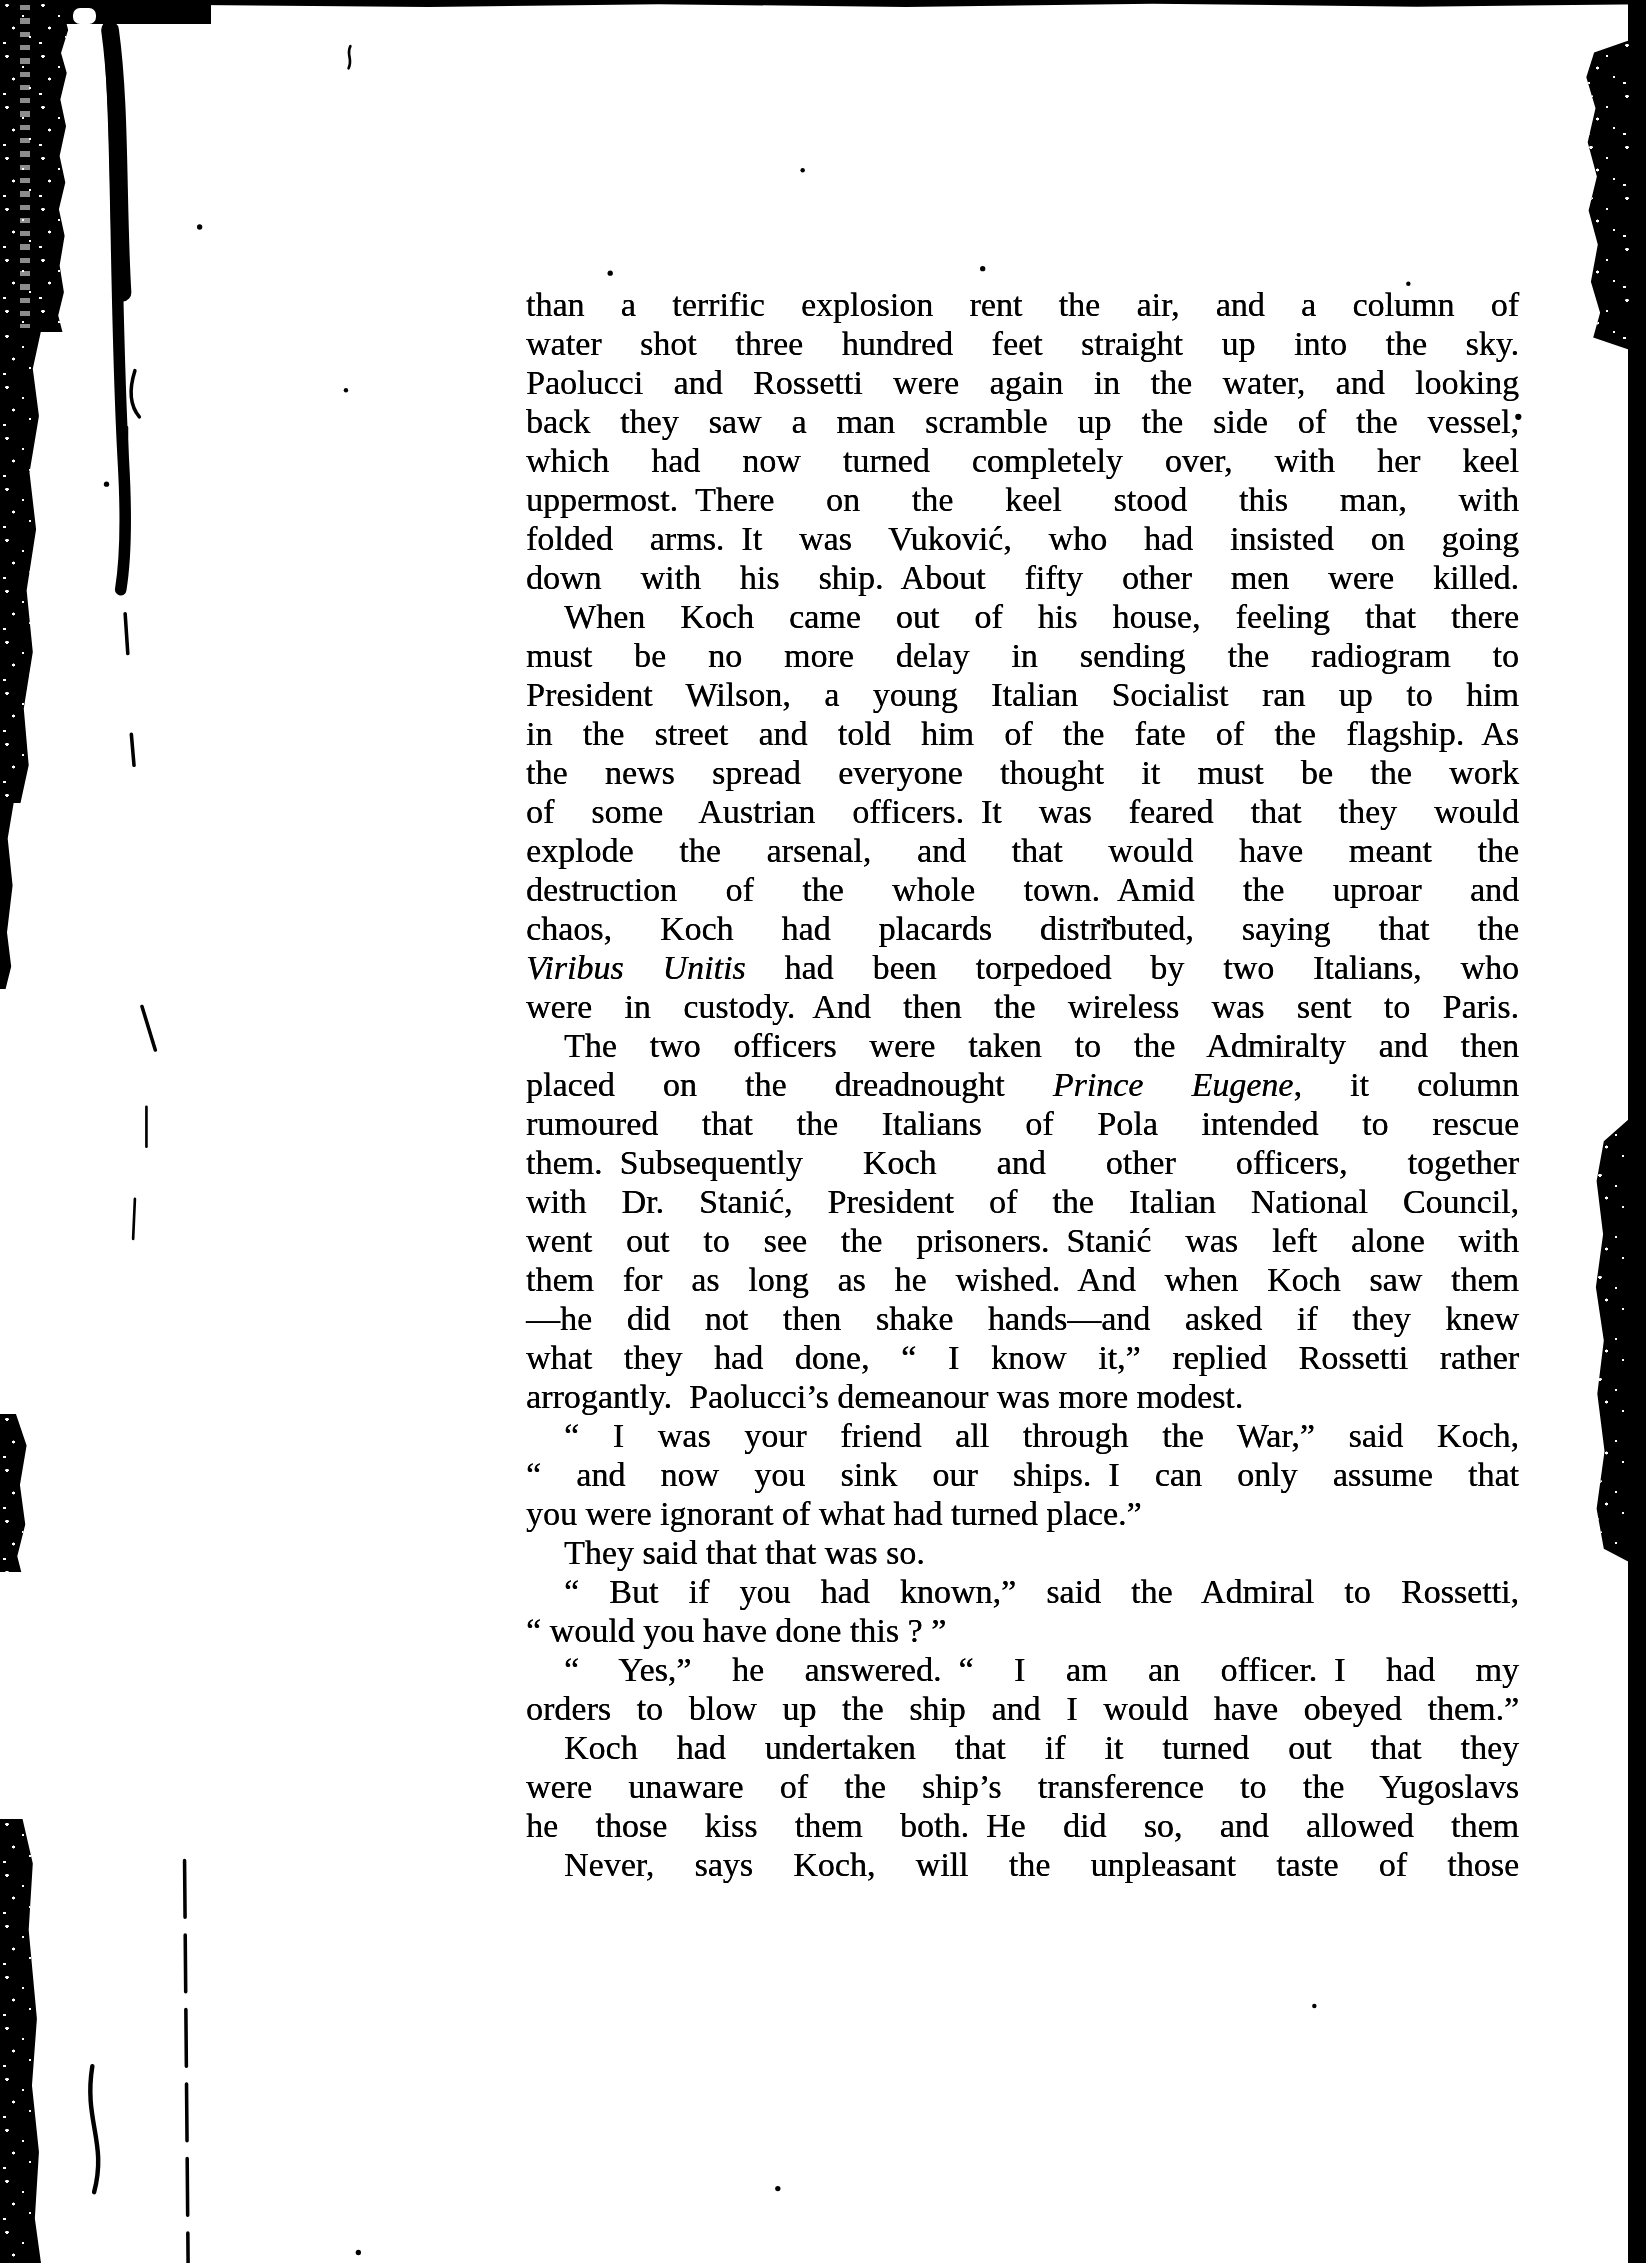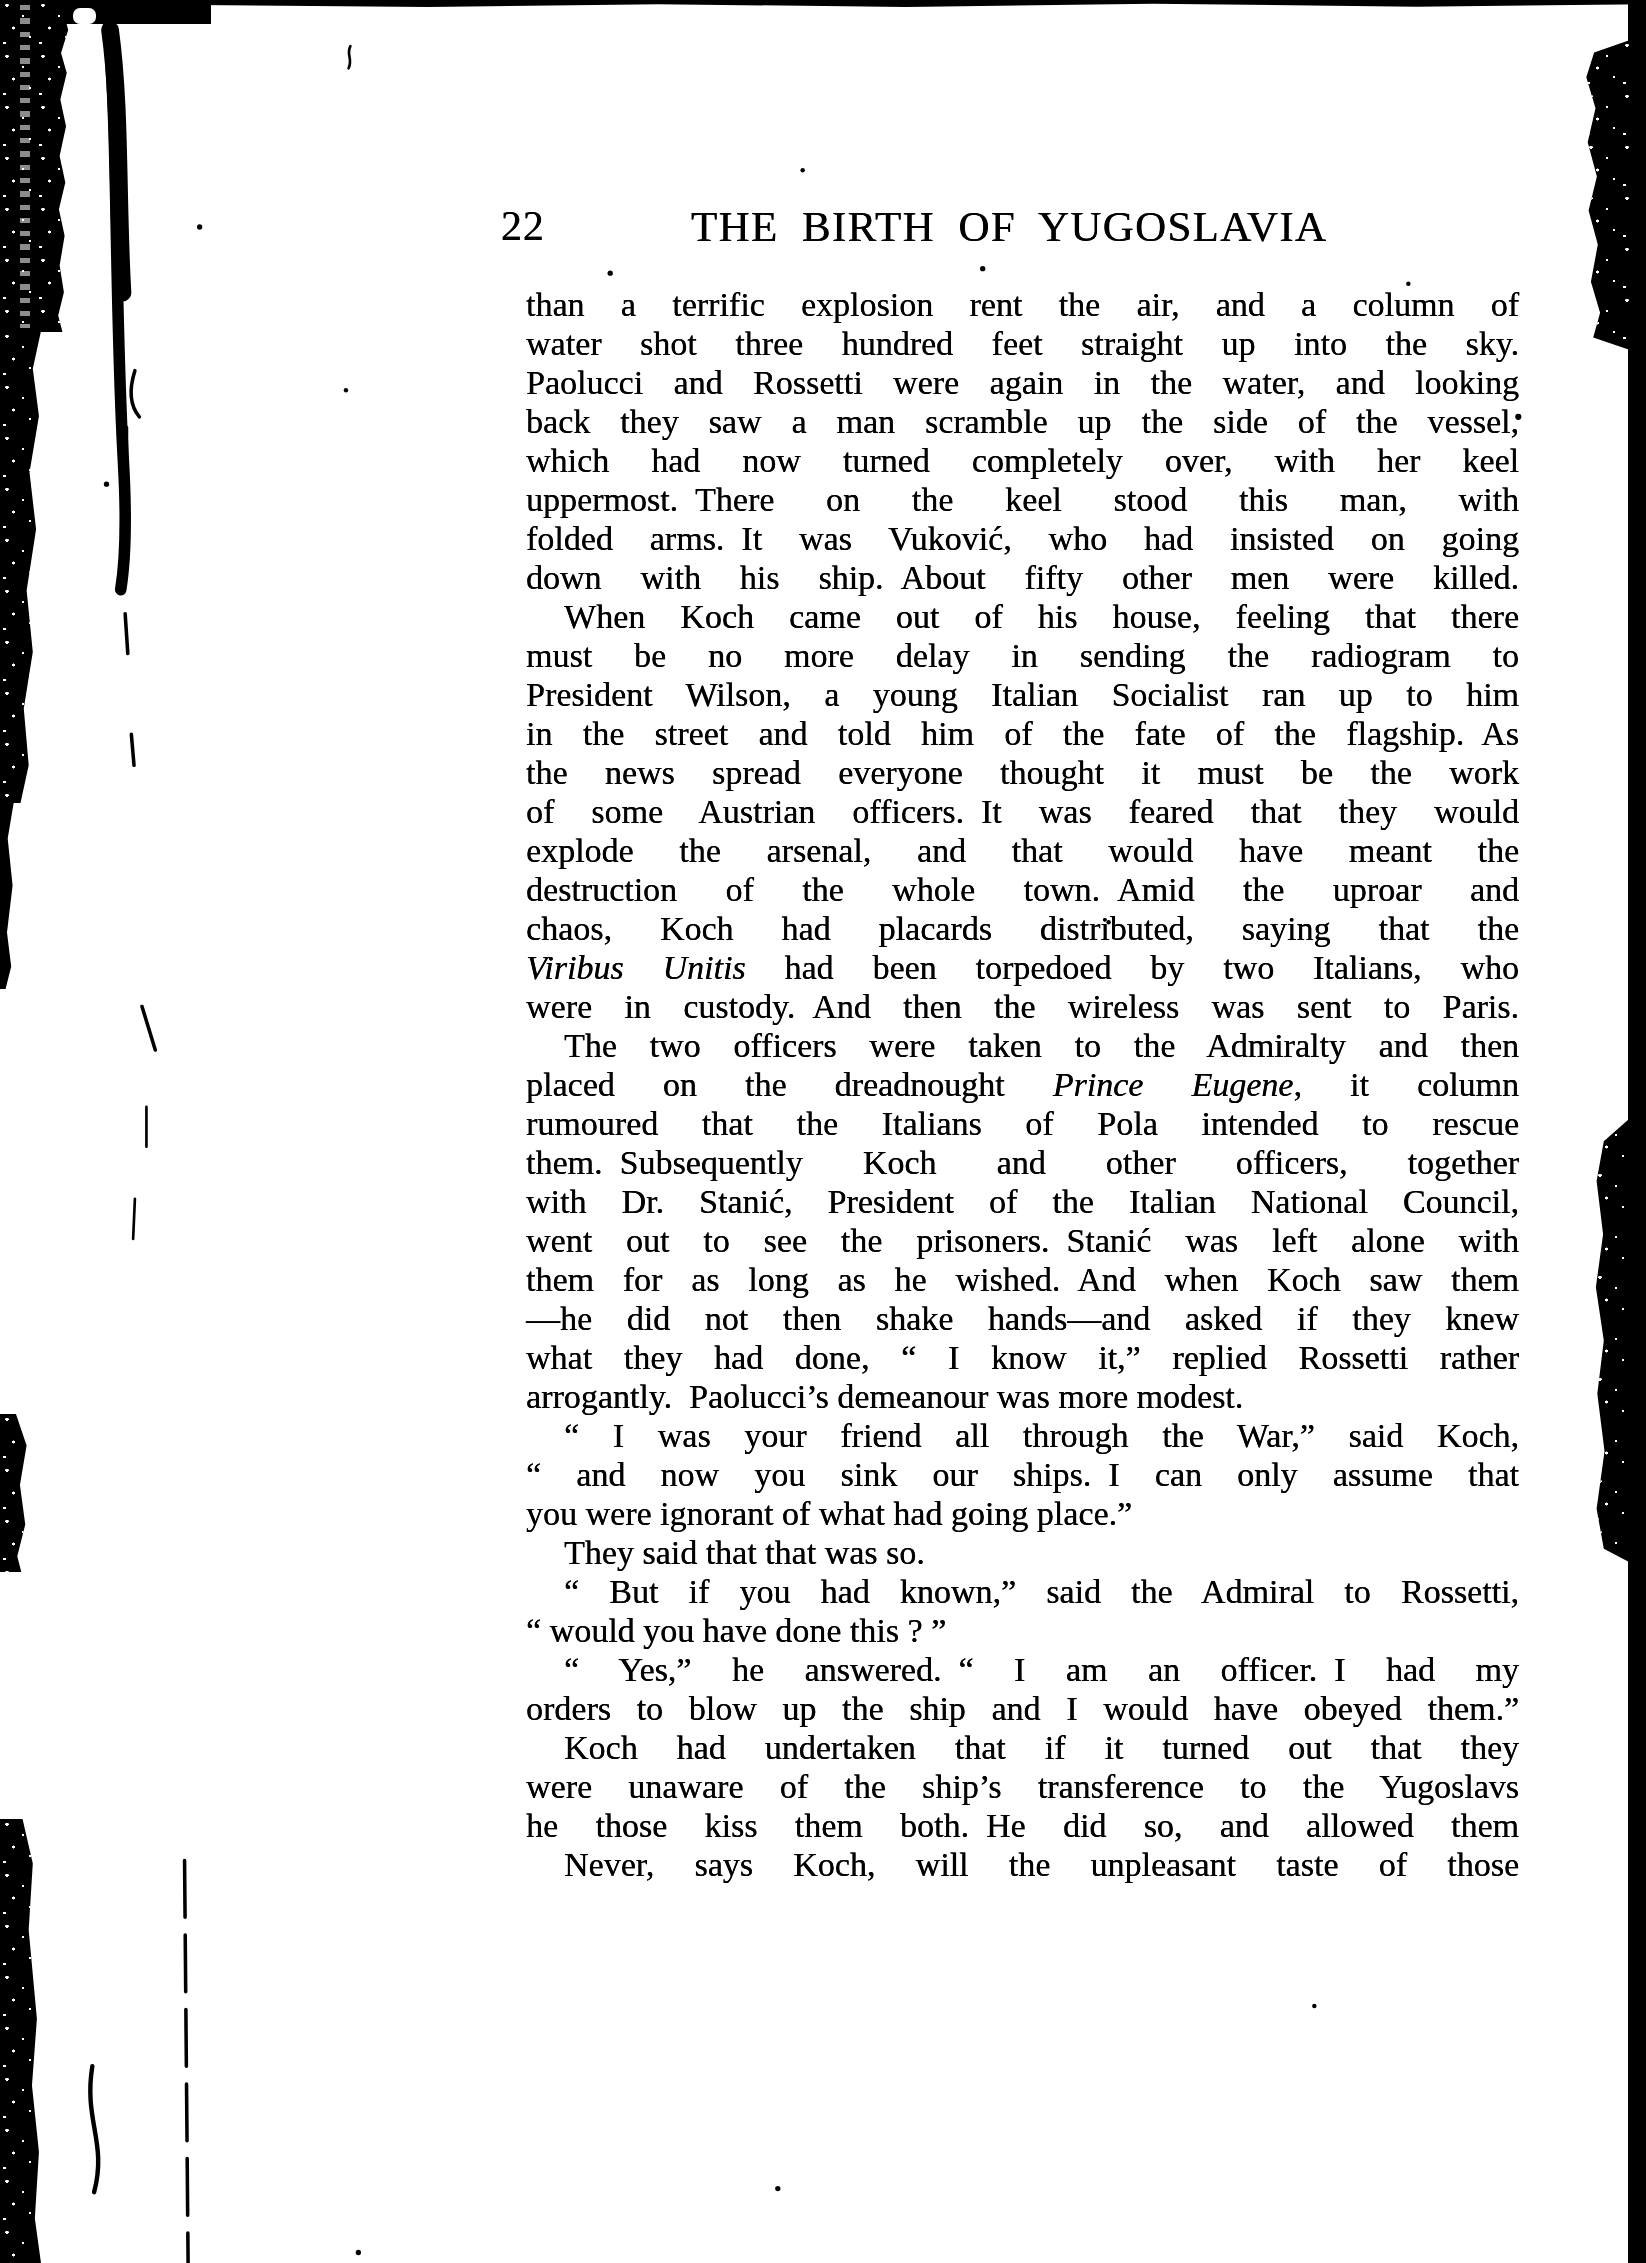--- a/index.html
+++ b/index.html
@@ -74,24 +74,20 @@
     clip-path:polygon(100% 0,100% 100%,20% 96%,35% 88%,15% 78%,30% 66%,10% 55%,28% 44%,8% 33%,25% 22%,5% 12%,22% 4%);}
   #right-blob-bottom{left:1593px;top:1119px;width:36px;height:443px;
     clip-path:polygon(100% 0,100% 100%,30% 97%,10% 88%,32% 75%,12% 62%,30% 50%,8% 38%,28% 26%,10% 14%,30% 5%);}
   #marks{left:0;top:0;}
 </style>
 </head>
 <body>
 
 <div class="page">
 
-  <div class="header">
-    <span class="pageno">22</span>
-    <span class="rtitle">THE BIRTH OF YUGOSLAVIA</span>
-  </div>
 
   <div class="text">
       <div class="para">
         <div class="line"><span>than a terrific explosion rent the air, and a column of</span></div>
         <div class="line"><span>water shot three hundred feet straight up into the sky.</span></div>
         <div class="line"><span>Paolucci and Rossetti were again in the water, and looking</span></div>
         <div class="line"><span>back they saw a man scramble up the side of the vessel,</span></div>
         <div class="line"><span>which had now turned completely over, with her keel</span></div>
         <div class="line"><span>uppermost. There on the keel stood this man, with</span></div>
         <div class="line"><span>folded arms. It was Vuković, who had insisted on going</span></div>
@@ -118,21 +114,21 @@
         <div class="line"><span>with Dr. Stanić, President of the Italian National Council,</span></div>
         <div class="line"><span>went out to see the prisoners. Stanić was left alone with</span></div>
         <div class="line"><span>them for as long as he wished. And when Koch saw them</span></div>
         <div class="line"><span>—he did not then shake hands—and asked if they knew</span></div>
         <div class="line"><span>what they had done, “ I know it,” replied Rossetti rather</span></div>
         <div class="line short"><span>arrogantly. Paolucci’s demeanour was more modest.</span></div>
       </div>
       <div class="para">
         <div class="line indent"><span>“ I was your friend all through the War,” said Koch,</span></div>
         <div class="line"><span>“ and now you sink our ships. I can only assume that</span></div>
-        <div class="line short"><span>you were ignorant of what had going place.”</span></div>
+        <div class="line short"><span>you were ignorant of what had turned place.”</span></div>
       </div>
       <div class="para">
         <div class="line short indent"><span>They said that that was so.</span></div>
       </div>
       <div class="para">
         <div class="line indent"><span>“ But if you had known,” said the Admiral to Rossetti,</span></div>
         <div class="line short"><span>“ would you have done this ? ”</span></div>
       </div>
       <div class="para">
         <div class="line indent"><span>“ Yes,” he answered. “ I am an officer. I had my</span></div>

